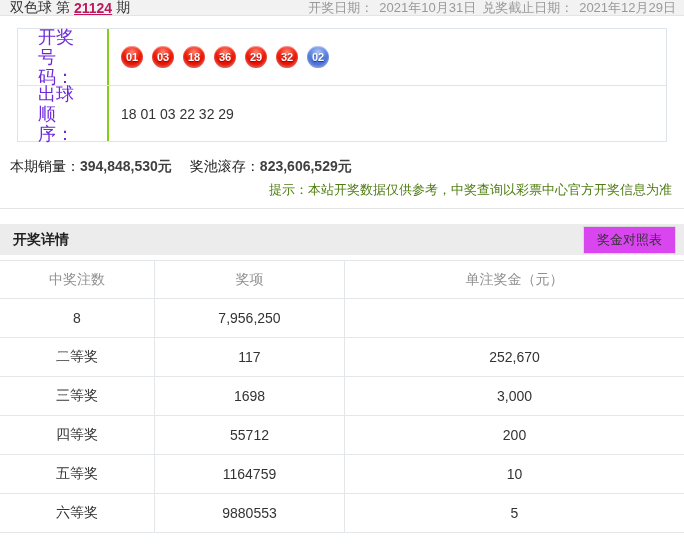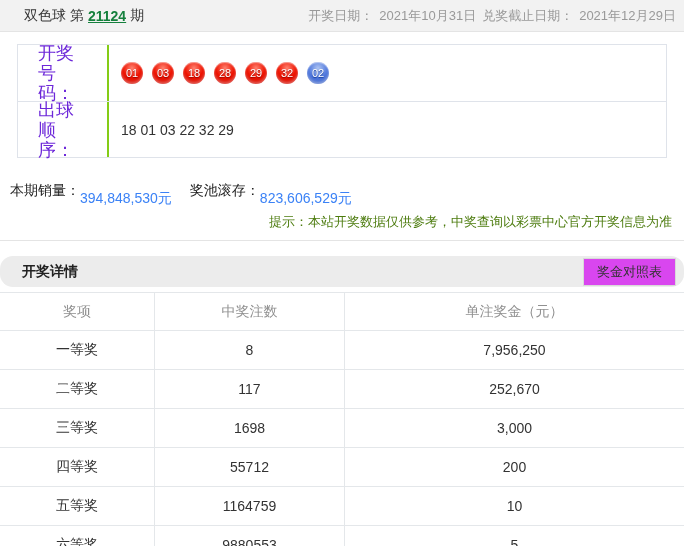--- a/index.html
+++ b/index.html
@@ -7,28 +7,28 @@
   body {
     width: 684px; height: 546px;
     font-family: "Liberation Sans", "DejaVu Sans", sans-serif;
     color: #333;
     overflow: hidden;
   }
   .page { width: 684px; }
 
   
   .topbar {
-    height: 32px;
+    height: 16px;
     background: #f2f2f2;
     border-bottom: 1px solid #e4e4e4;
     display: flex; align-items: center; justify-content: space-between;
-    padding: 0 8px 0 24px;
+    padding: 0 8px 0 10px;
   }
   .title { display: flex; align-items: center; gap: 4px; font-size: 14px; color: #333; }
-  .title .issue { color: #15803d; font-weight: bold; text-decoration: underline; }
+  .title .issue { color: #be185d; font-weight: bold; text-decoration: underline; }
   .dates { display: flex; align-items: center; gap: 6px; font-size: 13px; color: #999; }
 
   
   .panel {
     background: #fff;
     border-bottom: 1px solid #e4e4e4;
     padding: 12px 0 8px 0;
   }
   .info-table {
     margin: 0 17px;
@@ -48,58 +48,57 @@
   .info-content {
     flex: 1;
     display: flex; align-items: center;
     padding-left: 12px;
     font-size: 14px; color: #333;
   }
   .ball {
     width: 22px; height: 22px; border-radius: 50%;
     margin-right: 9px;
     display: inline-flex; align-items: center; justify-content: center;
-    color: #fff; font-size: 11px; font-weight: normal;
+    color: #fff; font-size: 11px; font-weight: bold;
     flex: 0 0 auto;
   }
   .ball.red {
     background: radial-gradient(circle at 50% 28%, #ff8270 0%, #ee1300 48%, #c40800 100%);
     box-shadow: inset 0 -2px 3px rgba(255,255,255,.35), inset 0 1px 1px rgba(255,255,255,.5);
     text-shadow: 0 1px 1px rgba(130,0,0,.8);
   }
   .ball.blue {
     background: radial-gradient(circle at 50% 28%, #aec4f2 0%, #4a74dc 52%, #2f55b9 100%);
     box-shadow: inset 0 -2px 3px rgba(255,255,255,.4), inset 0 1px 1px rgba(255,255,255,.5);
     text-shadow: 0 1px 1px rgba(0,40,130,.8);
   }
 
   .sales-line {
     margin: 16px 0 0 0;
     padding-left: 10px;
     font-size: 14px; color: #222;
-    display: flex; align-items: center;
-  }
-  .sales-line .val { color: #3b82f6; font-weight: normal; margin-top: 16px; }
+    display: flex; align-items: flex-start;
+  }
+  .sales-line .val { color: #404040; font-weight: bold; }
   .sales-line .gap { width: 18px; }
   .tip-line {
     margin-top: 4px;
     padding-right: 12px;
     text-align: right;
     font-size: 13px; color: #4d7c0f;
     line-height: 20px;
   }
 
   
   .section-bar {
     margin-top: 15px;
     height: 31px;
     background: #ececec;
     display: flex; align-items: center; justify-content: space-between;
-    padding: 0 8px 0 22px;
-    border-radius: 13px;
+    padding: 0 8px 0 13px;
   }
   .section-title { font-size: 14px; font-weight: bold; color: #222; }
   .compare-btn {
     background: #d946ef;
     border: 1px solid #d9d9d9;
     font-family: inherit;
     font-size: 13px; color: #333;
     padding: 4px 13px;
     cursor: pointer;
   }
@@ -141,21 +140,21 @@
   </div>
 
   <div class="panel">
     <div class="info-table">
       <div class="info-row">
         <div class="info-label">开奖号码：</div>
         <div class="info-content">
           <span class="ball red">01</span>
           <span class="ball red">03</span>
           <span class="ball red">18</span>
-          <span class="ball red">28</span>
+          <span class="ball red">36</span>
           <span class="ball red">29</span>
           <span class="ball red">32</span>
           <span class="ball blue">02</span>
         </div>
       </div>
       <div class="info-row">
         <div class="info-label">出球顺序：</div>
         <div class="info-content">18 01 03 22 32 29</div>
       </div>
     </div>
@@ -170,26 +169,25 @@
     <div class="tip-line">提示：本站开奖数据仅供参考，中奖查询以彩票中心官方开奖信息为准</div>
   </div>
 
   <div class="section-bar">
     <div class="section-title">开奖详情</div>
     <button class="compare-btn">奖金对照表</button>
   </div>
 
   <div class="prize-table">
     <div class="prize-row prize-head">
+      <div>中奖注数</div>
       <div>奖项</div>
-      <div>中奖注数</div>
       <div>单注奖金（元）</div>
     </div>
     <div class="prize-row">
-      <div>一等奖</div>
       <div>8</div>
       <div>7,956,250</div>
     </div>
     <div class="prize-row">
       <div>二等奖</div>
       <div>117</div>
       <div>252,670</div>
     </div>
     <div class="prize-row">
       <div>三等奖</div>

